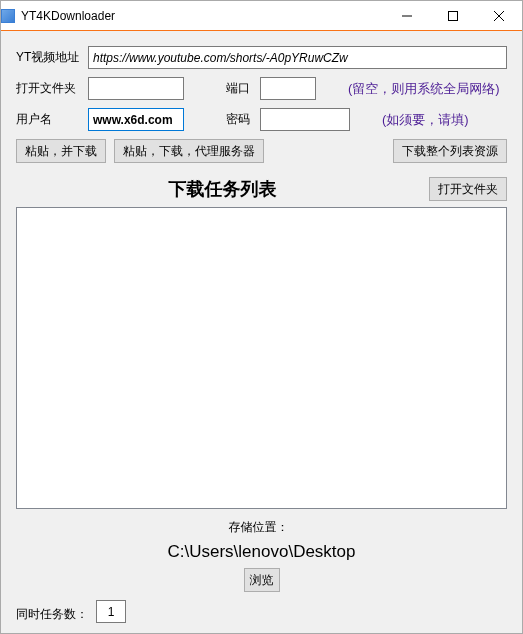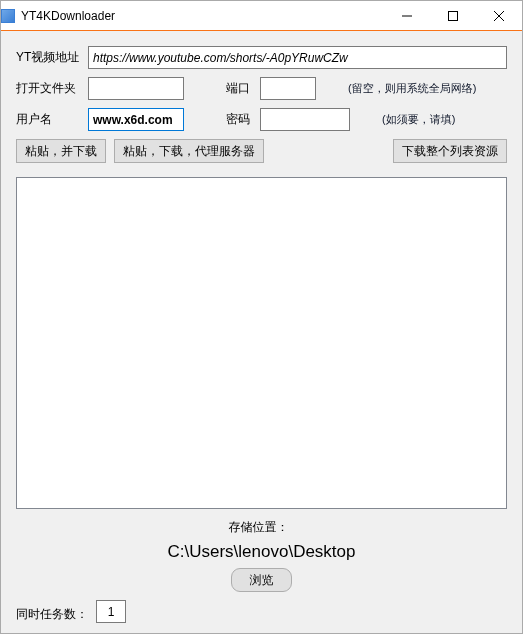--- a/index.html
+++ b/index.html
@@ -90,22 +90,22 @@
     input.text.focused {
       border: 1px solid #0078d7;
       font-weight: bold;
     }
     .url-input { flex: 1; min-width: 0; font-style: italic; }
     .proxy-input { width: 96px; }
     .port-input { width: 56px; }
     .user-input { width: 96px; }
     .pass-input { width: 90px; }
     .hint {
-      font-size: 11px;
-      color: #0f172a;
+      font-size: 13px;
+      color: #4c1d95;
       white-space: nowrap;
     }
     .btn {
       height: 24px;
       background: #e1e1e1;
       border: 1px solid #adadad;
       font-size: 12px;
       font-family: inherit;
       padding: 0 8px;
       cursor: default;
@@ -142,21 +142,21 @@
     }
     .bottom-row {
       display: flex;
       align-items: center;
       margin-bottom: 8px;
       gap: 6px;
       flex-direction: column;
     }
     .store-label { width: 66px; }
     .store-path { flex: 1; font-size: 17px; }
-    .browse-btn { width: 61px; border-radius: 9px; }
+    .browse-btn { width: 36px; }
     .concurrent-row {
       display: flex;
       align-items: flex-end;
       gap: 8px;
     }
     .concurrent-input {
       width: 30px;
       height: 21px;
       text-align: center;
     }
@@ -218,20 +218,24 @@
       <span class="hint">(如须要，请填)</span>
     </div>
 
     <div class="action-row">
       <button class="btn">粘贴，并下载</button>
       <button class="btn">粘贴，下载，代理服务器</button>
       <span class="spacer"></span>
       <button class="btn">下载整个列表资源</button>
     </div>
 
+    <div class="heading-row">
+      <span class="heading">下载任务列表</span>
+      <button class="btn">打开文件夹</button>
+    </div>
 
     <div class="task-list"></div>
 
     <div class="bottom-row">
       <span class="label store-label">存储位置：</span>
       <span class="store-path">C:\Users\lenovo\Desktop</span>
       <button class="btn browse-btn">浏览</button>
     </div>
 
     <div class="concurrent-row">

